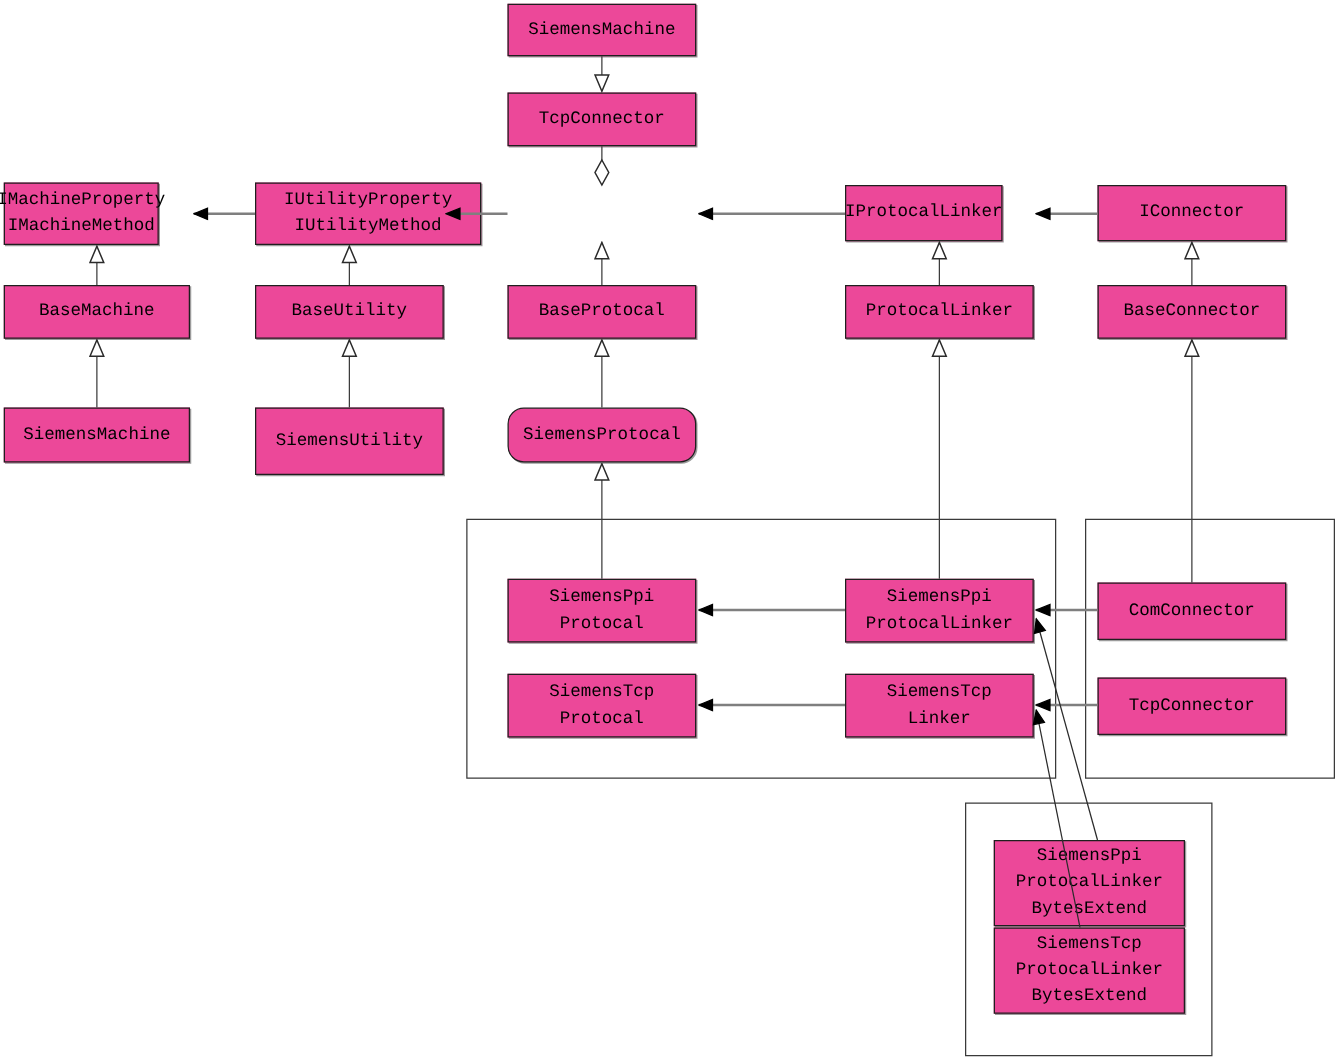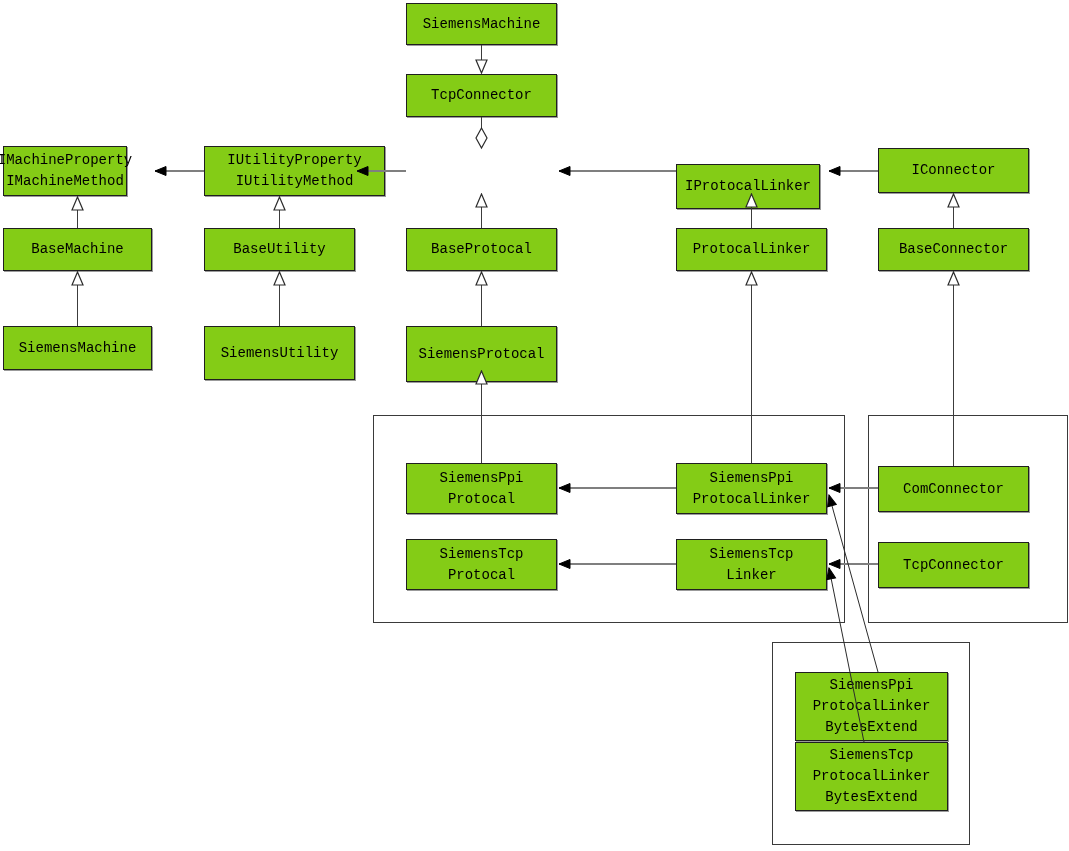--- a/index.html
+++ b/index.html
@@ -7,21 +7,21 @@
     position: relative;
     width: 1069px;
     height: 851px;
     background: #ffffff;
     overflow: hidden;
     font-family: "Liberation Mono", "DejaVu Sans Mono", monospace;
   }
   .node {
     position: absolute;
     box-sizing: border-box;
-    background: #84cc16;
+    background: #ec4899;
     border: 1px solid #1f1f1f;
     box-shadow: 1px 1px 0 #9b9b9b;
     display: flex;
     align-items: center;
     justify-content: center;
     text-align: center;
     font-size: 14px;
     line-height: 21px;
     color: #000000;
     white-space: pre-line;
@@ -54,30 +54,30 @@
 <div id="canvas">
     <div class="group" style="left: 772px; top: 642px; width: 198px; height: 203px;"></div>
     <div class="group" style="left: 868px; top: 415px; width: 200px; height: 208px;"></div>
     <div class="group" style="left: 373px; top: 415px; width: 472px; height: 208px;"></div>
   <div class="node" style="left: 406px; top: 3px; width: 151px; height: 42px;">SiemensMachine</div>
     <div class="node" style="left: 406px; top: 74px; width: 151px; height: 43px;">TcpConnector</div>
     <div class="node" style="left: 3px; top: 146px; width: 124px; height: 50px;">IMachineProperty
 IMachineMethod</div>
     <div class="node" style="left: 204px; top: 146px; width: 181px; height: 50px;">IUtilityProperty
 IUtilityMethod</div>
-    <div class="node" style="left: 676px; top: 164px; width: 144px; height: 45px;">IProtocalLinker</div>
+    <div class="node" style="left: 676px; top: 148px; width: 126px; height: 45px;">IProtocalLinker</div>
     <div class="node" style="left: 878px; top: 148px; width: 151px; height: 45px;">IConnector</div>
     <div class="node" style="left: 3px; top: 228px; width: 149px; height: 43px;">BaseMachine</div>
     <div class="node" style="left: 204px; top: 228px; width: 151px; height: 43px;">BaseUtility</div>
     <div class="node" style="left: 406px; top: 228px; width: 151px; height: 43px;">BaseProtocal</div>
     <div class="node" style="left: 676px; top: 228px; width: 151px; height: 43px;">ProtocalLinker</div>
     <div class="node" style="left: 878px; top: 228px; width: 151px; height: 43px;">BaseConnector</div>
     <div class="node" style="left: 3px; top: 326px; width: 149px; height: 44px;">SiemensMachine</div>
     <div class="node" style="left: 204px; top: 326px; width: 151px; height: 54px;">SiemensUtility</div>
-    <div class="node" style="left: 406px; top: 326px; width: 151px; height: 56px;">SiemensProtocal</div>
+    <div class="node" style="left: 406px; top: 326px; width: 151px; height: 44px; border-radius: 13px;">SiemensProtocal</div>
     <div class="node" style="left: 406px; top: 463px; width: 151px; height: 51px;">SiemensPpi
 Protocal</div>
     <div class="node" style="left: 406px; top: 539px; width: 151px; height: 51px;">SiemensTcp
 Protocal</div>
     <div class="node" style="left: 676px; top: 463px; width: 151px; height: 51px;">SiemensPpi
 ProtocalLinker</div>
     <div class="node" style="left: 676px; top: 539px; width: 151px; height: 51px;">SiemensTcp
 Linker</div>
     <div class="node" style="left: 878px; top: 466px; width: 151px; height: 46px;">ComConnector</div>
     <div class="node" style="left: 878px; top: 542px; width: 151px; height: 46px;">TcpConnector</div>

